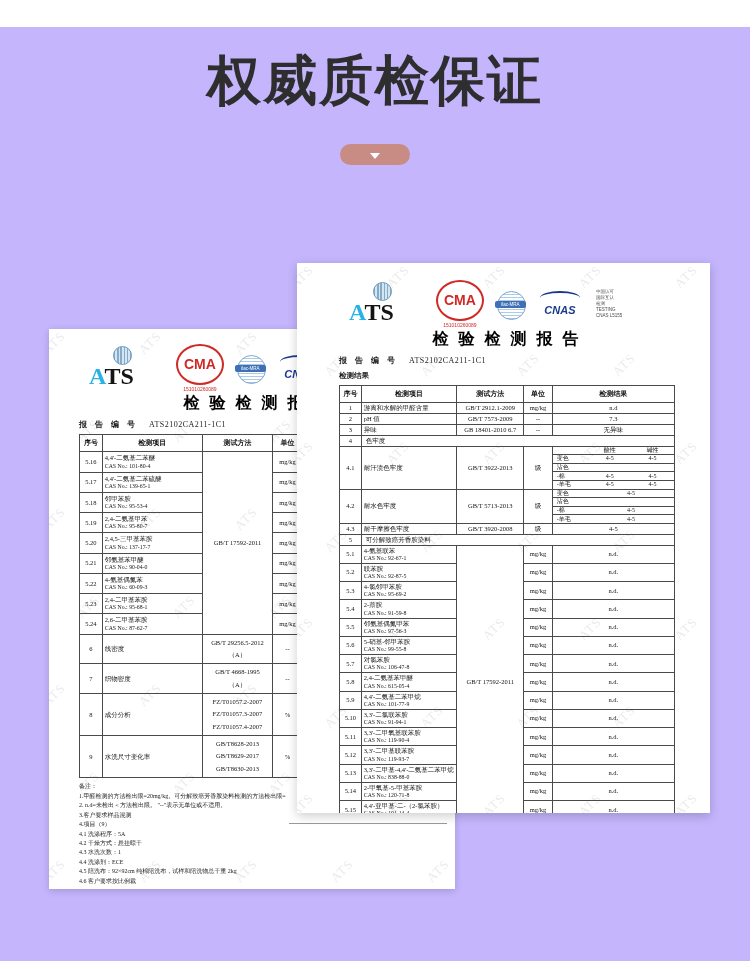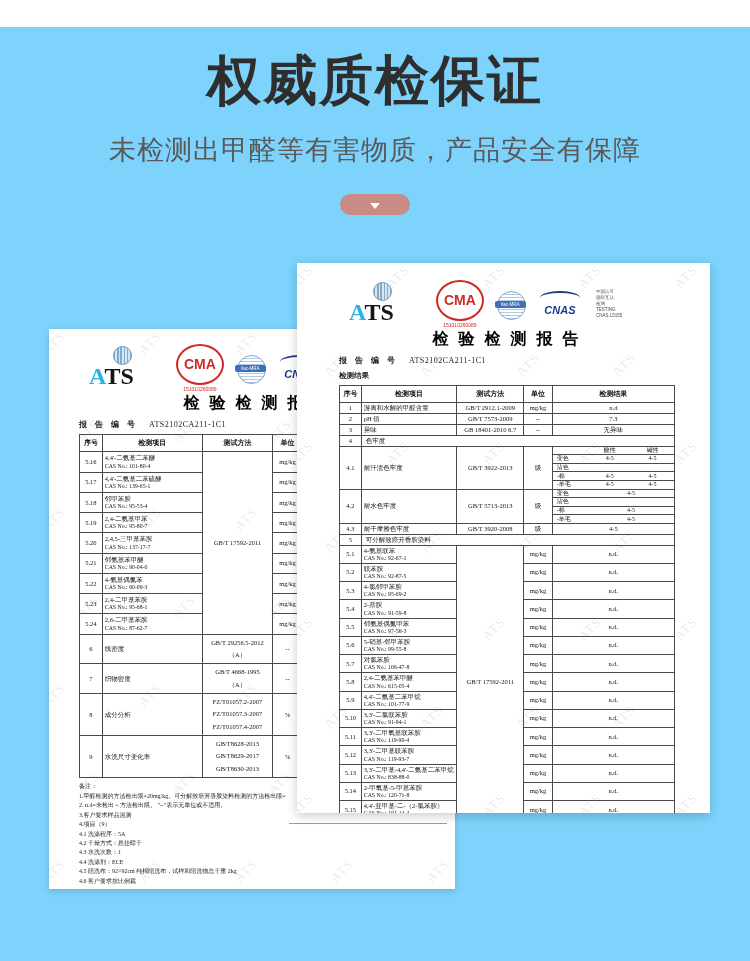--- a/index.html
+++ b/index.html
@@ -1,16 +1,16 @@
 <!DOCTYPE html>
 <html><head>
 <meta charset="utf-8">
 <style>
   html,body{margin:0;padding:0;}
-  .page{position:relative;width:750px;height:961px;background:#7dd3fc;overflow:hidden;
+  .page{position:relative;width:750px;height:961px;background:#c4b5fd;overflow:hidden;
         font-family:"Liberation Sans",sans-serif;}
   .top-strip{position:absolute;left:0;top:0;width:750px;height:27px;background:#ffffff;}
 
   
   .hero{position:absolute;left:0;top:27px;width:750px;text-align:center;}
   .hero-title{margin:18px 0 0 0;font-size:54px;font-weight:800;color:#2e2e2e;letter-spacing:2px;}
   .hero-sub{margin:14px 0 0 0;font-size:27px;color:#595959;letter-spacing:1px;}
   .pill{display:inline-block;margin-top:26px;width:70px;height:21px;border-radius:11px;
         background:#c98c85;line-height:21px;cursor:pointer;}
   .tri{display:inline-block;width:0;height:0;border-left:5px solid transparent;
@@ -98,21 +98,20 @@
   .sign-line{position:absolute;left:240px;top:494px;width:158px;border-top:1px solid #9a9a9a;}
 </style>
 </head>
 <body>
 
 <div class="page">
   <div class="top-strip"></div>
 
   <section class="hero">
     <h1 class="hero-title">权威质检保证</h1>
-    <p class="hero-sub">未检测出甲醛等有害物质，产品安全有保障</p>
     <div class="pill">
       <span class="tri"></span>
     </div>
   </section>
 
   <div class="paper paper-left">
     <div class="wm-layer">
         <span class="wm" style="left: -8px; top: 6px;">ATS</span>
         <span class="wm" style="left: 88px; top: 6px;">ATS</span>
         <span class="wm" style="left: 184px; top: 6px;">ATS</span>

